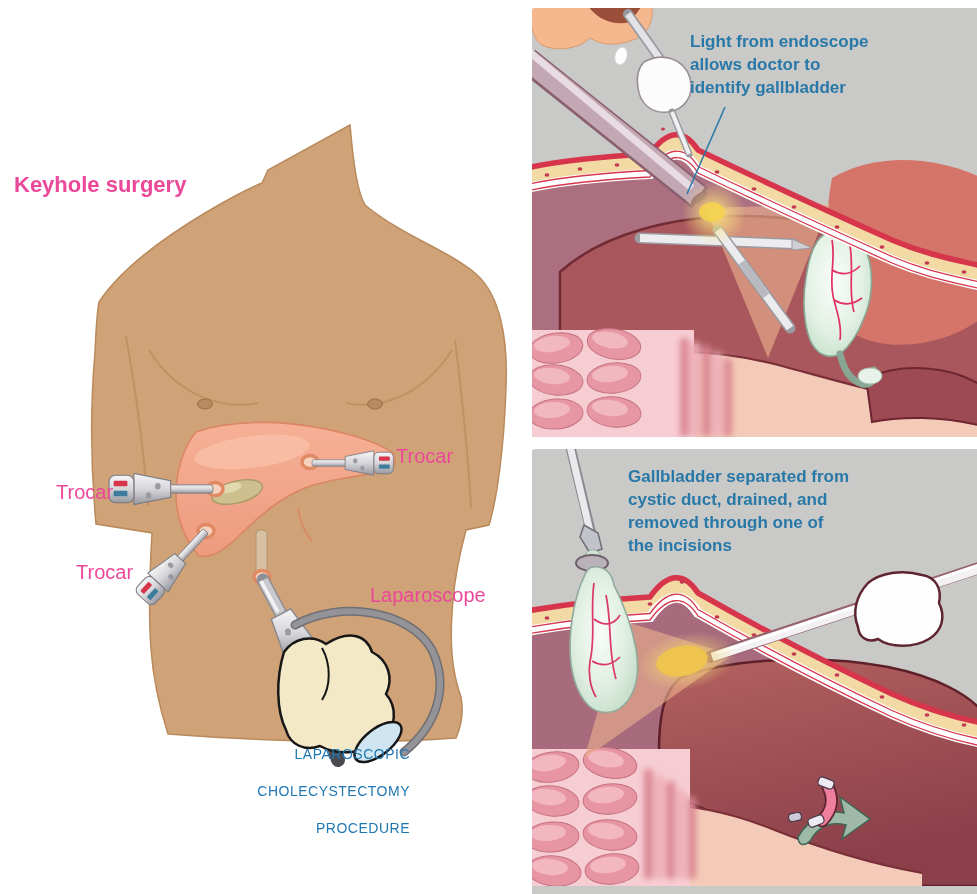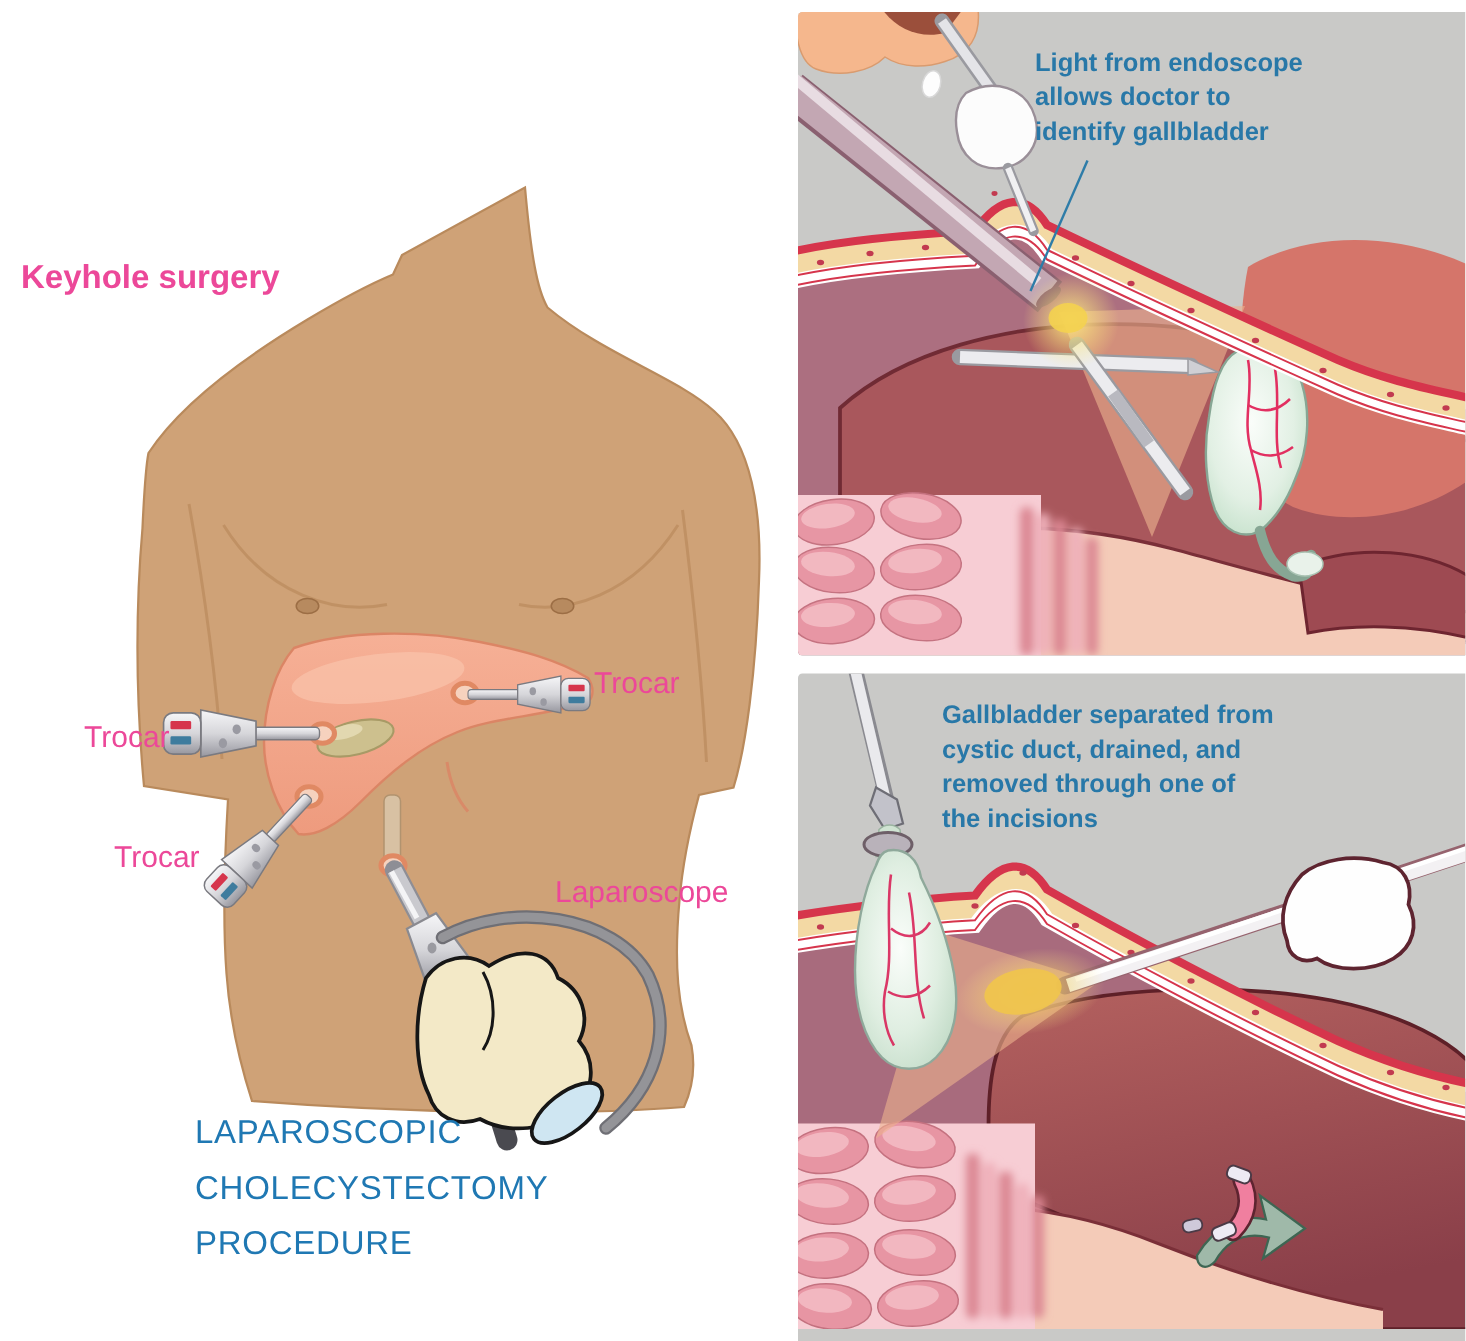--- a/index.html
+++ b/index.html
@@ -13,22 +13,22 @@
   .panel-caption{position:absolute;color:#2878A8;font-size:17px;line-height:23px;font-weight:600;
                  white-space:pre-line;z-index:5;}
   #caption-top{left:158px;top:22px;width:215px;}
   #caption-bottom{left:96px;top:16px;width:250px;}
   #title{left:14px;top:172px;font-size:22px;font-weight:bold;color:#ec4899;}
   .blue-label{color:#ec4899;font-size:20px;}
   #label-trocar-left-upper{left:56px;top:481px;}
   #label-trocar-right{left:396px;top:445px;}
   #label-trocar-left-lower{left:76px;top:561px;}
   #label-laparoscope{left:334px;top:584px;margin-left:36px;}
-  #procedure-caption{left:130px;top:736px;width:280px;text-align:left;color:#1F78B3;
-                     font-size:22px;line-height:37px;letter-spacing:0.5px;white-space:pre-line;}
+  #procedure-caption{left:130px;top:736px;width:280px;text-align:right;color:#1F78B3;
+                     font-size:14px;line-height:37px;letter-spacing:0.5px;white-space:pre-line;}
   #left-svg{position:absolute;left:0;top:0;}
 </style>
 </head>
 <body>
 
 <div id="canvas">
 
   <svg id="left-svg" width="530" height="894" viewBox="0 0 530 894">
     <defs>
       <linearGradient id="metalV" x1="0" y1="0" x2="0" y2="1">

